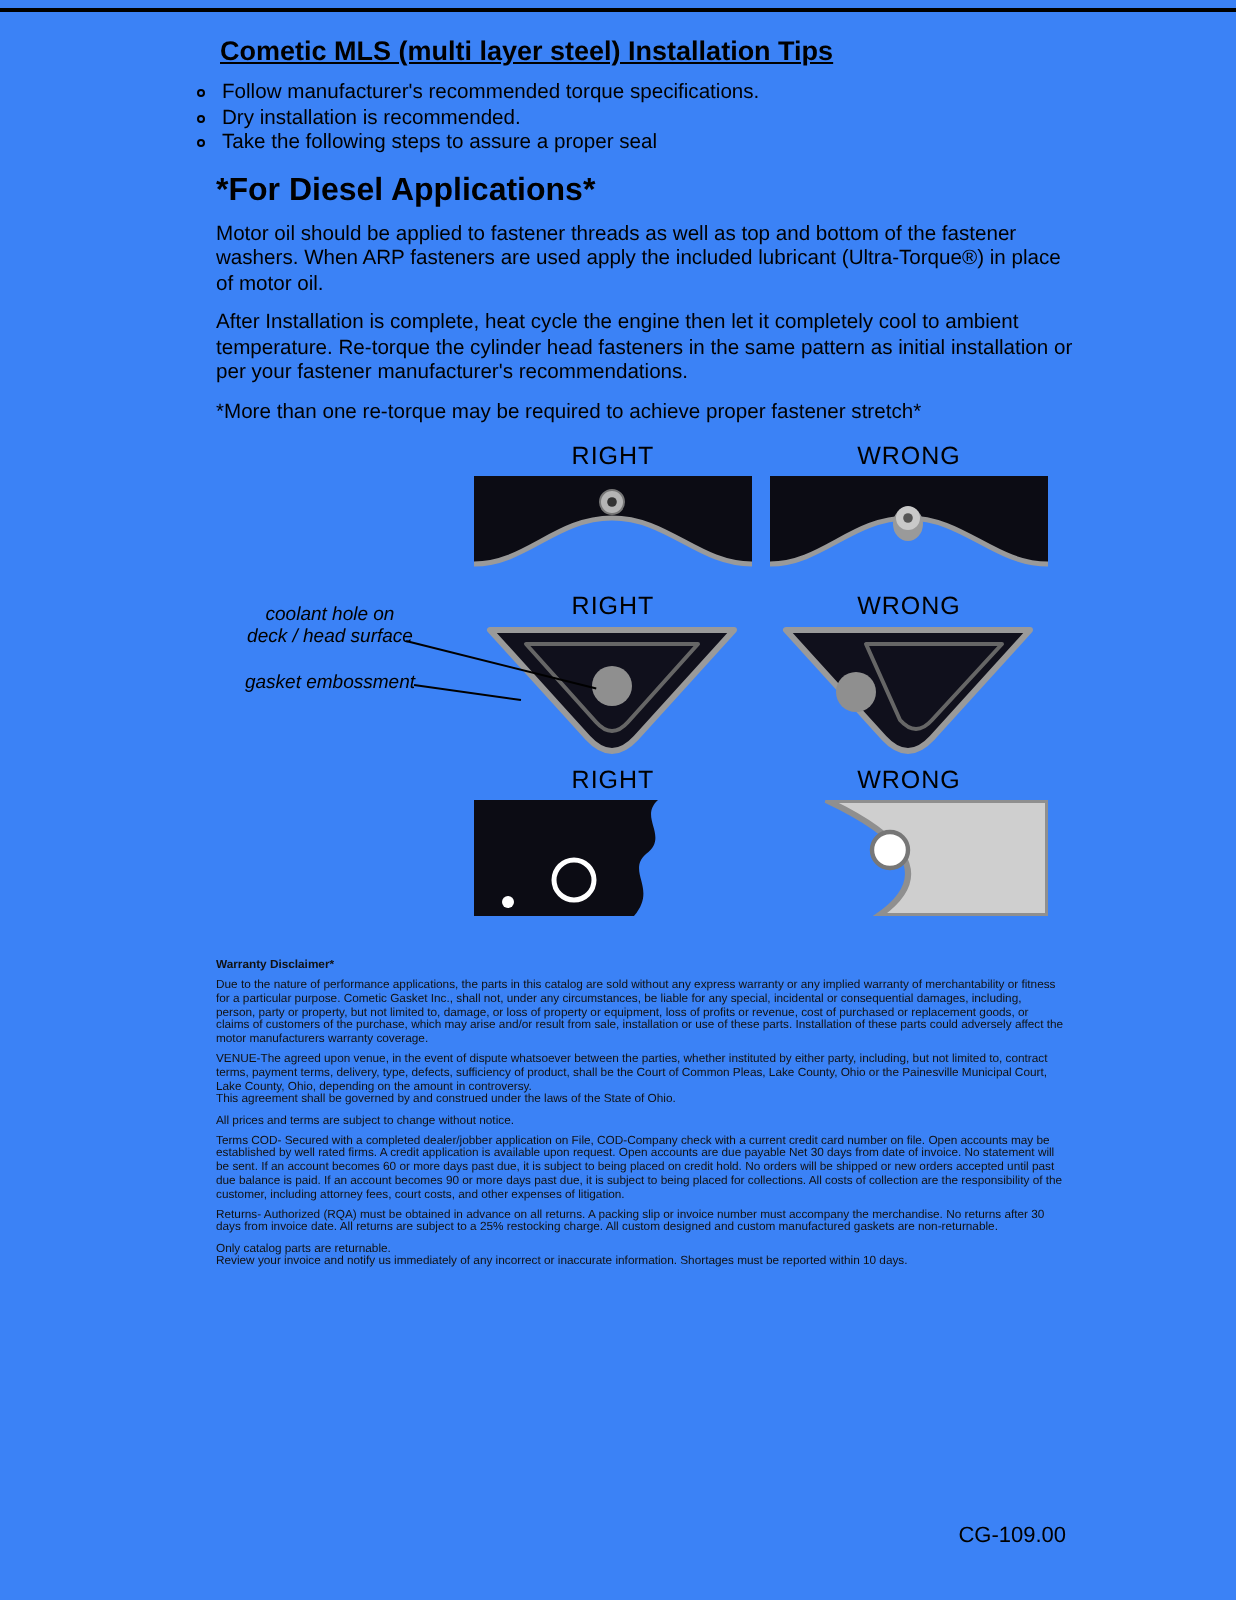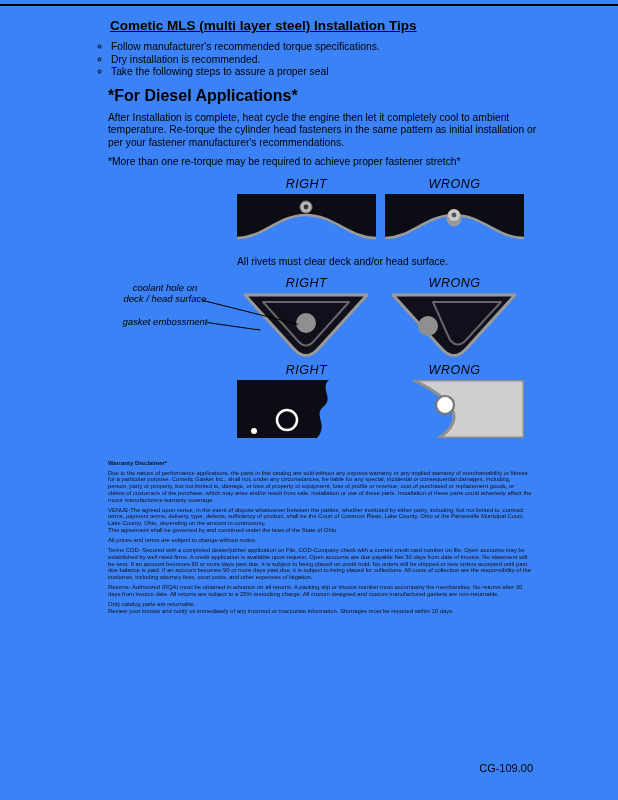--- a/index.html
+++ b/index.html
@@ -7,21 +7,21 @@
        font-family:"Liberation Sans","DejaVu Sans",sans-serif;}
   .page{position:relative;width:618px;height:800px;background:#3b82f6;overflow:hidden;}
   .top-rule{position:absolute;top:4px;left:0;width:618px;height:2px;background:#000;}
   .content{padding:18px 20px 0 95px;}
   .title{font-size:13.5px;font-weight:bold;text-decoration:underline;margin:0 0 8px 15px;}
   ul.tips{list-style-type:circle;margin:0;padding-left:16px;font-size:10.3px;line-height:12.5px;}
   ul.subtips{list-style-type:disc;margin:0;padding-left:24px;font-size:10.3px;line-height:12.5px;}
   .diesel-heading{font-size:16px;font-weight:bold;margin:8px 0 0 13px;}
   .para{font-size:10.3px;line-height:12.5px;margin:7px 0 0 13px;width:430px;}
   .diagrams{margin:8px 0 0 142px;width:287px;}
-  .dia-headers{display:flex;gap:9px;height:15px;font-style:italic;}
+  .dia-headers{display:flex;gap:9px;height:15px;}
   .dia-headers span{width:139px;text-align:center;font-size:12.5px;letter-spacing:0.5px;}
   .dia-panels{display:flex;gap:9px;margin-top:2px;}
   .panel{width:139px;}
   .panel svg{display:block;width:139px;height:auto;}
   .dia-caption{font-size:10.3px;line-height:13px;margin:3px 0 8px 0;}
   .preline{white-space:pre-line;}
   .dia-row{position:relative;}
   .callout{position:absolute;font-size:9.5px;line-height:11px;text-align:center;font-style:italic;}
   .callout-coolant{left:-128px;top:6px;width:112px;}
   .callout-emboss{left:-128px;top:40px;width:112px;}
@@ -43,20 +43,21 @@
     <h1 class="title">Cometic MLS (multi layer steel) Installation Tips</h1>
 
     <ul class="tips">
       <li>Follow manufacturer's recommended torque specifications.</li>
       <li>Dry installation is recommended.</li>
       <li><span>Take the following steps to assure a proper seal</span>
       </li>
     </ul>
 
     <div class="diesel-heading">*For Diesel Applications*</div>
+    <p class="para">Motor oil should be applied to fastener threads as well as top and bottom of the fastener washers. When ARP fasteners are used apply the included lubricant (Ultra-Torque®) in place of motor oil.</p>
     <p class="para">After Installation is complete, heat cycle the engine then let it completely cool to ambient temperature. Re-torque the cylinder head fasteners in the same pattern as initial installation or per your fastener manufacturer's recommendations.</p>
     <p class="para">*More than one re-torque may be required to achieve proper fastener stretch*</p>
 
     <div class="diagrams">
 
       <div class="dia-row">
         <div class="dia-headers">
           <span>RIGHT</span>
           <span>WRONG</span>
         </div>
@@ -72,21 +73,20 @@
           <div class="panel">
             <svg viewBox="0 0 139 58">
               <path d="M0,0 H139 V44 C112,44 97,21 69,21 C41,21 26,44 0,44 Z" fill="#0c0c14"></path>
               <path d="M0,44 C26,44 41,21 69,21 C97,21 112,44 139,44" fill="none" stroke="#9a9a9a" stroke-width="2.5"></path>
               <ellipse cx="69" cy="24" rx="7.5" ry="8.5" fill="#9a9a9a"></ellipse>
               <circle cx="69" cy="21" r="6" fill="#c9c9c9"></circle>
               <circle cx="69" cy="21" r="2.4" fill="#555"></circle>
             </svg>
           </div>
         </div>
-        <div class="dia-caption">All rivets must clear deck and/or head surface.</div>
       </div>
 
       <div class="dia-row">
         <div class="callout callout-coolant preline">coolant hole on
 deck / head surface</div>
         <div class="callout callout-emboss">gasket embossment</div>
         <div class="cline cline1"></div>
         <div class="cline cline2"></div>
         <div class="dia-headers">
           <span>RIGHT</span>

